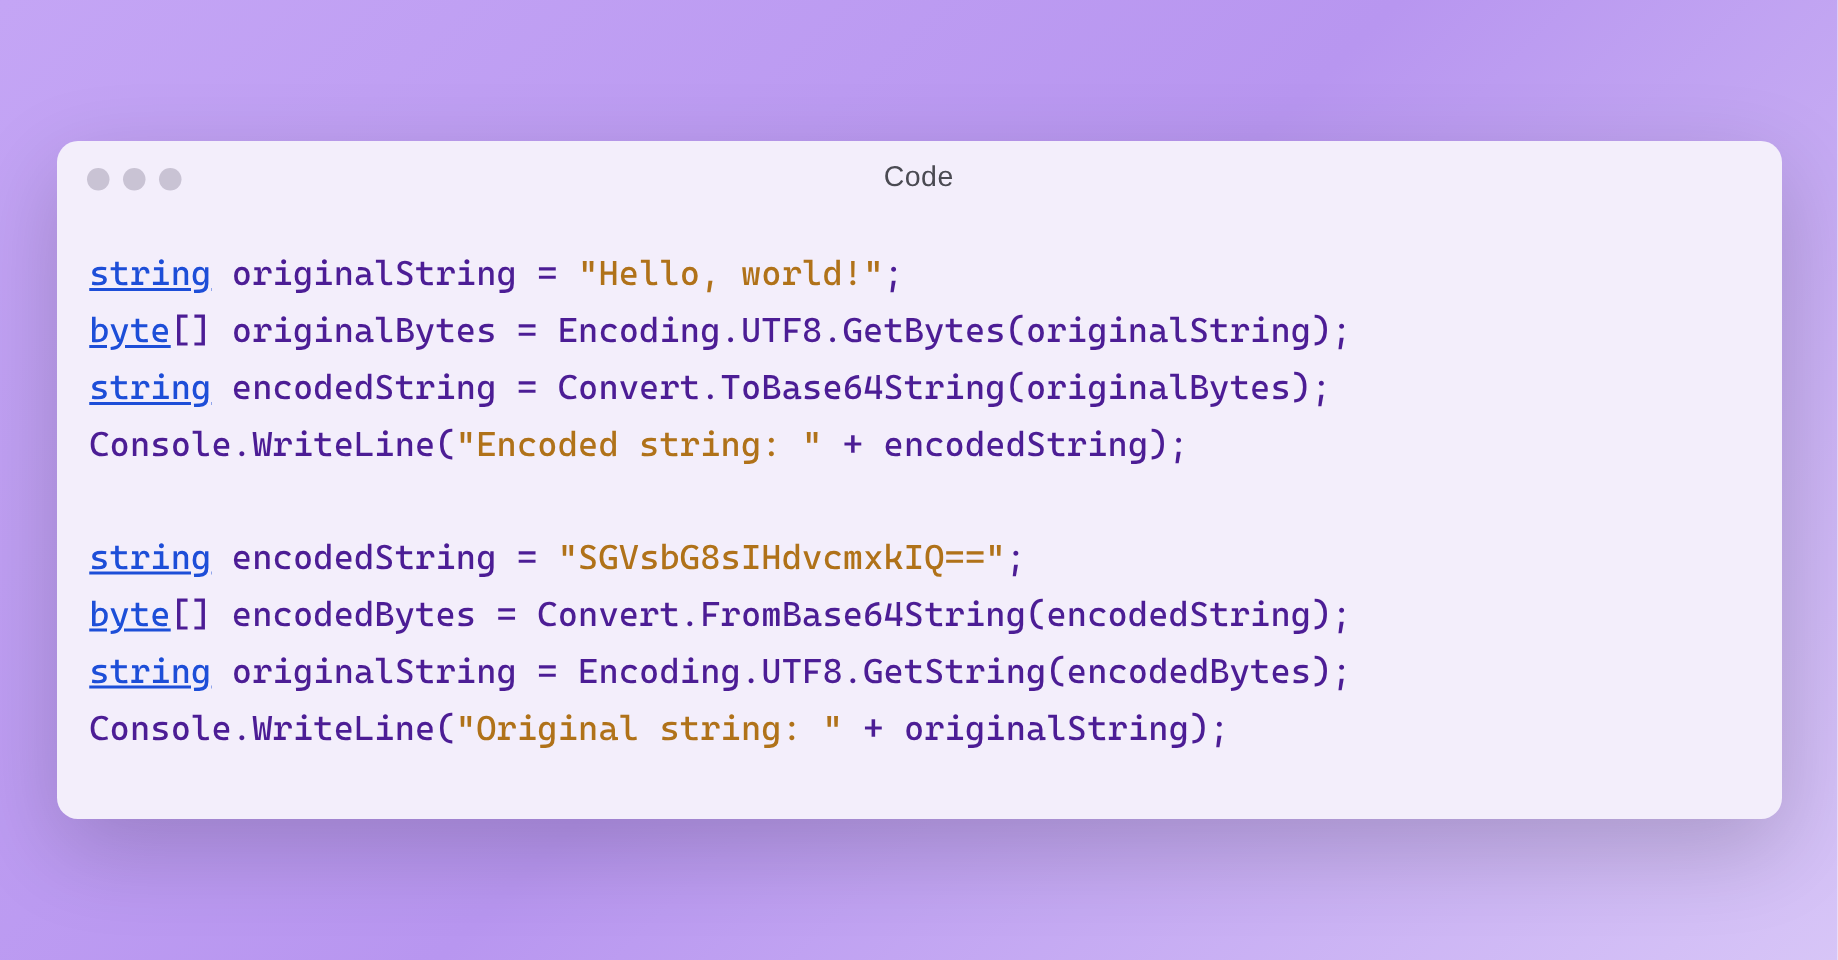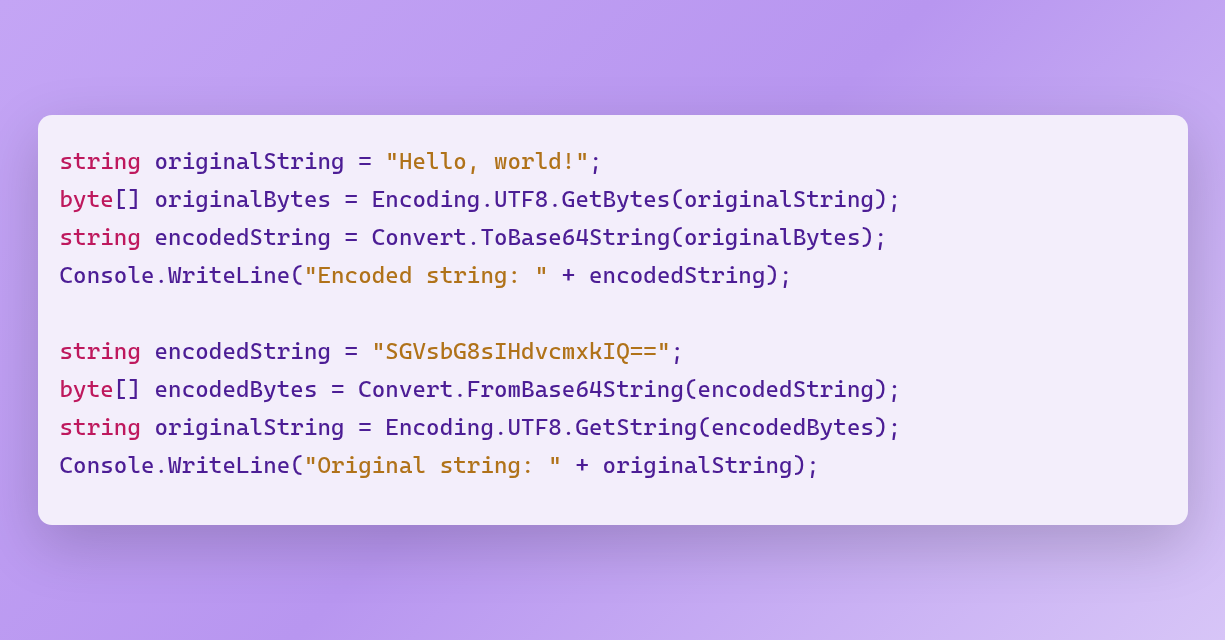--- a/index.html
+++ b/index.html
@@ -57,22 +57,30 @@
 
     .code-area {
       padding: 28px 22px 40px 22px;
       font-size: 23px;
       line-height: 1.65;
       color: #2b2b33;
       white-space: pre;
       letter-spacing: 0.1px;
     }
 
-    .tok-keyword { color: #be185d; }
+    .tok-keyword { color: #1d4ed8; text-decoration: underline; }
     .tok-string { color: #b07219; }
     .tok-plain { color: #4c1d95; }
   </style>
 </head>
 <body>
 
 <div class="window">
+  <div class="titlebar">
+    <div class="traffic-lights">
+      <div class="traffic-light"></div>
+      <div class="traffic-light"></div>
+      <div class="traffic-light"></div>
+    </div>
+    <div class="window-title">Code</div>
+  </div>
   <div class="code-area" id="code-area"><div><span class="tok-keyword">string</span><span class="tok-plain"> originalString = </span><span class="tok-string">"Hello, world!"</span><span class="tok-plain">;</span></div><div><span class="tok-keyword">byte</span><span class="tok-plain">[] originalBytes = Encoding.UTF8.GetBytes(originalString);</span></div><div><span class="tok-keyword">string</span><span class="tok-plain"> encodedString = Convert.ToBase64String(originalBytes);</span></div><div><span class="tok-plain">Console.WriteLine(</span><span class="tok-string">"Encoded string: "</span><span class="tok-plain"> + encodedString);</span></div><div>&nbsp;</div><div><span class="tok-keyword">string</span><span class="tok-plain"> encodedString = </span><span class="tok-string">"SGVsbG8sIHdvcmxkIQ=="</span><span class="tok-plain">;</span></div><div><span class="tok-keyword">byte</span><span class="tok-plain">[] encodedBytes = Convert.FromBase64String(encodedString);</span></div><div><span class="tok-keyword">string</span><span class="tok-plain"> originalString = Encoding.UTF8.GetString(encodedBytes);</span></div><div><span class="tok-plain">Console.WriteLine(</span><span class="tok-string">"Original string: "</span><span class="tok-plain"> + originalString);</span></div></div>
 </div>
 
 </body></html>

